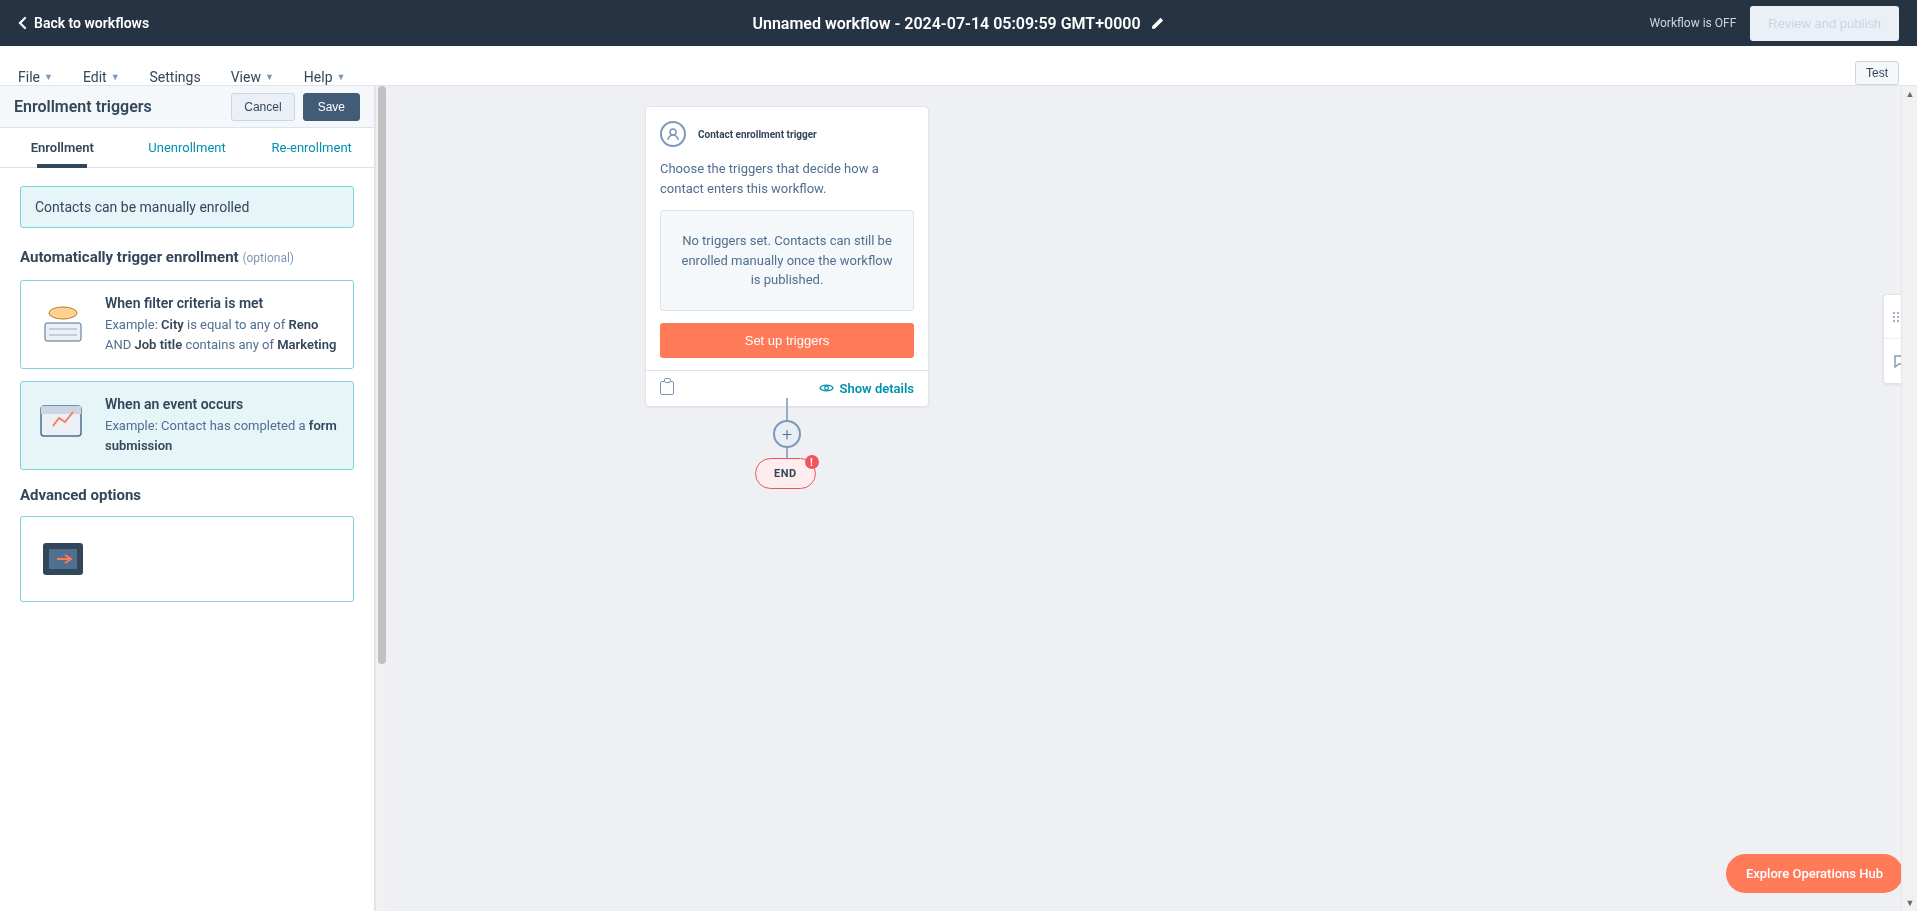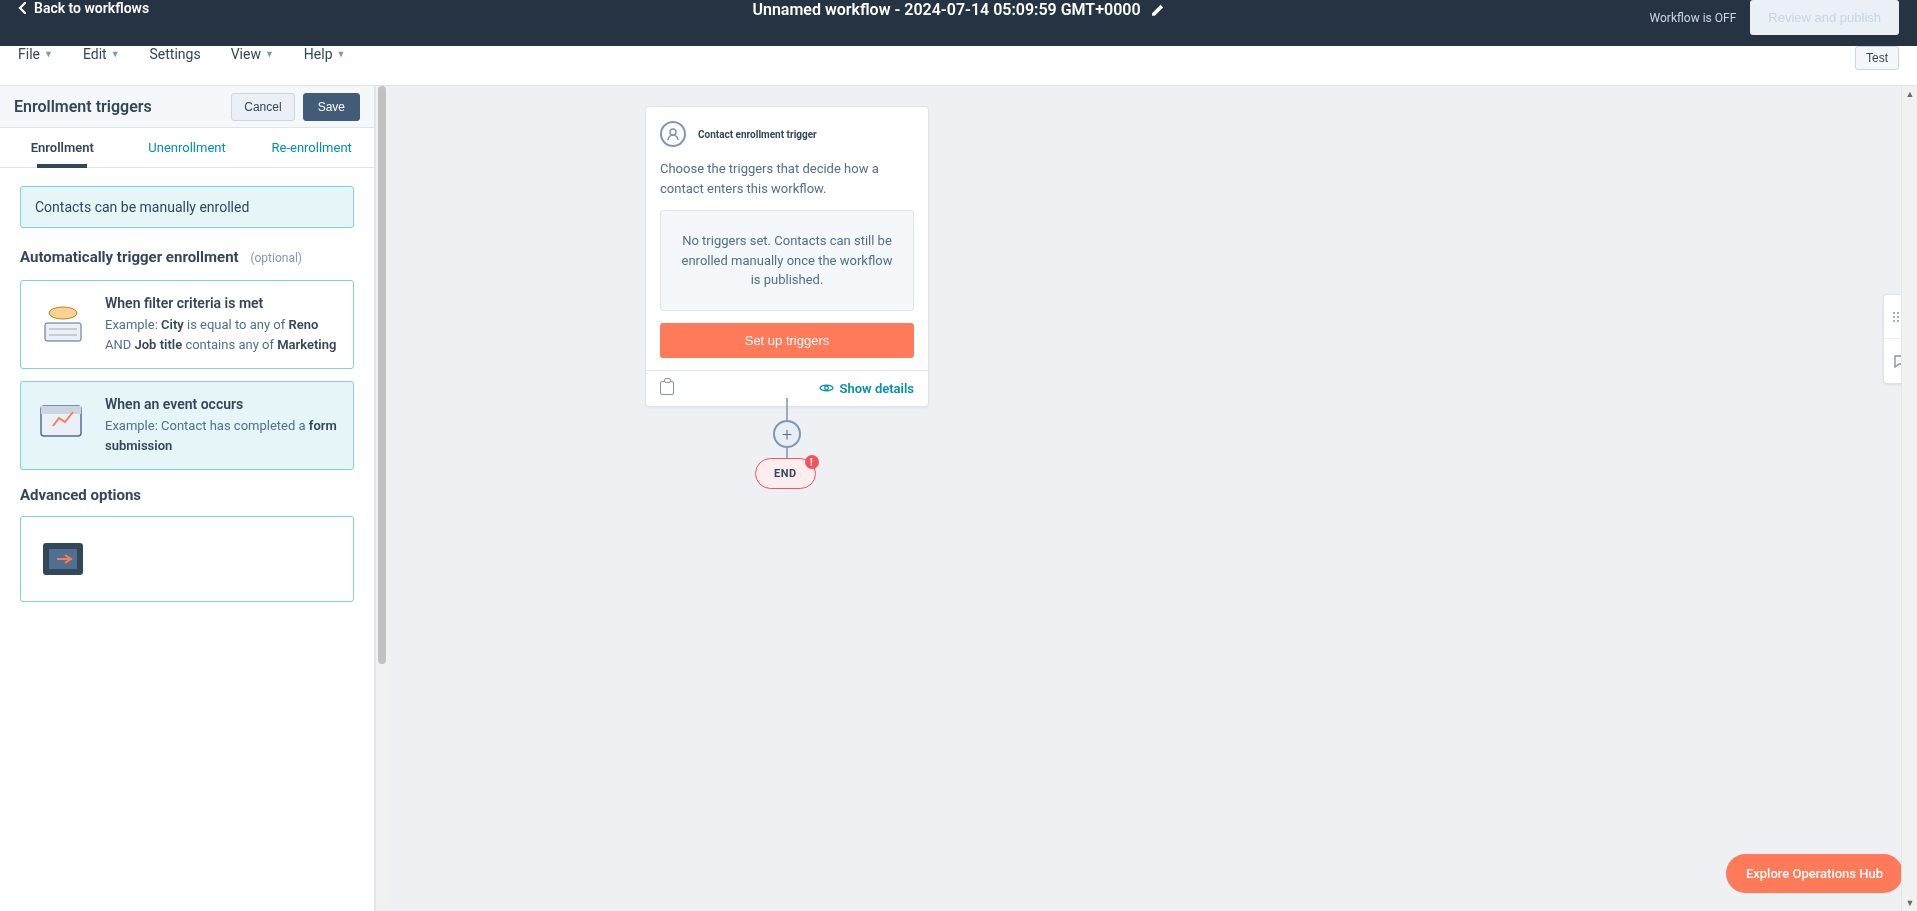--- a/index.html
+++ b/index.html
@@ -1,42 +1,42 @@
 <!DOCTYPE html>
 <html><head>
 <meta charset="utf-8">
 <style>
 * { box-sizing: border-box; margin: 0; padding: 0; }
 body { font-family: -apple-system, BlinkMacSystemFont, "Segoe UI", Roboto, Helvetica, Arial, sans-serif; background: #eef0f4; color: #33475b; overflow: hidden; }
-.topbar { background: #253342; color: #fff; height: 46px; display: flex; align-items: flex-start; padding: 0 18px; position: relative; }
+.topbar { background: #253342; color: #fff; height: 46px; display: flex; align-items: center; padding: 0 18px; position: relative; }
 .back-link { display: flex; align-items: center; gap: 6px; font-size: 14px; font-weight: 600; cursor: pointer; }
 .center-title { position: absolute; left: 50%; transform: translateX(-50%); display: flex; align-items: center; gap: 10px; font-size: 16px; font-weight: 600; }
 .edit-icon { width: 14px; height: 14px; }
 .right-top { margin-left: auto; display: flex; align-items: center; gap: 14px; }
 .status-off { font-size: 12px; color: #cbd6e2; }
 .review-btn { background: #eaf0f6; color: #c7d6e4; border: none; border-radius: 3px; padding: 10px 18px; font-size: 13px; font-weight: 500; cursor: not-allowed; }
-.menubar { background: #fff; border-bottom: 1px solid #dfe3eb; height: 40px; display: flex; align-items: flex-start; padding: 0 18px; gap: 30px; }
+.menubar { background: #fff; border-bottom: 1px solid #dfe3eb; height: 40px; display: flex; align-items: flex-end; padding: 0 18px; gap: 30px; }
 .menu-item { font-size: 14px; color: #33475b; display: flex; align-items: center; gap: 4px; cursor: pointer; }
 .caret { font-size: 9px; color: #7c98b6; }
 .test-btn { margin-left: auto; border: 1px solid #cbd6e2; background: #f5f8fa; border-radius: 3px; padding: 4px 10px; font-size: 12px; color: #33475b; cursor: pointer; }
 .main { display: flex; height: calc(911px - 46px - 40px); position: relative; }
 .sidebar { width: 375px; background: #fff; border-right: 1px solid #dfe3eb; display: flex; flex-direction: column; }
 .sb-header { display: flex; align-items: center; justify-content: space-between; padding: 10px 14px; background: #f5f8fa; border-bottom: 1px solid #dfe3eb; height: 42px; }
 .sb-title { font-weight: 600; font-size: 16px; }
 .sb-actions { display: flex; gap: 8px; }
 .cancel-btn { background: #eaf0f6; border: 1px solid #cbd6e2; color: #33475b; padding: 6px 12px; border-radius: 3px; font-size: 12px; cursor: pointer; }
 .save-btn { background: #425b76; border: 1px solid #425b76; color: #fff; padding: 6px 14px; border-radius: 3px; font-size: 12px; cursor: pointer; }
 .tabs { display: flex; border-bottom: 1px solid #dfe3eb; }
 .tab { flex: 1; text-align: center; font-size: 13px; padding: 12px 4px; color: #0091ae; cursor: pointer; position: relative; }
 .tab.active { color: #33475b; font-weight: 600; }
 .tab.active::after { content: ""; position: absolute; bottom: -1px; left: 30%; width: 40%; height: 4px; background: #33475b; }
 .sb-body { padding: 18px 20px; overflow-y: auto; flex: 1; }
 .info-alert { border: 1px solid #7fd1de; background: #e5f5f8; color: #33475b; border-radius: 3px; padding: 12px 14px; font-size: 14px; margin-bottom: 20px; }
 .section-title { font-size: 15px; font-weight: 700; margin-bottom: 14px; }
-.optional { font-size: 12px; font-weight: 400; color: #7c98b6; margin-left: 8px; }
+.optional { font-size: 12px; font-weight: 400; color: #7c98b6; }
 .card { border: 1px solid #7fd1de; border-radius: 3px; padding: 14px; display: flex; gap: 14px; margin-bottom: 12px; cursor: pointer; }
 .card.selected { background: #e5f5f8; }
 .card-icon { width: 56px; height: 56px; flex-shrink: 0; display: flex; align-items: center; justify-content: center; }
 .card-body { flex: 1; }
 .card-title { font-size: 14px; font-weight: 600; margin-bottom: 4px; color: #33475b; }
 .card-ex { font-size: 13px; color: #516f90; line-height: 1.5; }
 .card-ex b { color: #33475b; font-weight: 600; }
 .advanced-title { font-size: 15px; font-weight: 700; margin: 16px 0 12px; }
 .sidebar-scrollbar { width: 12px; background: #f1f1f1; border-left: 1px solid #e6e6e6; position: relative; }
 .sidebar-thumb { position: absolute; top: 0; left: 2px; width: 8px; height: 70%; background: #c1c1c1; border-radius: 4px; }

